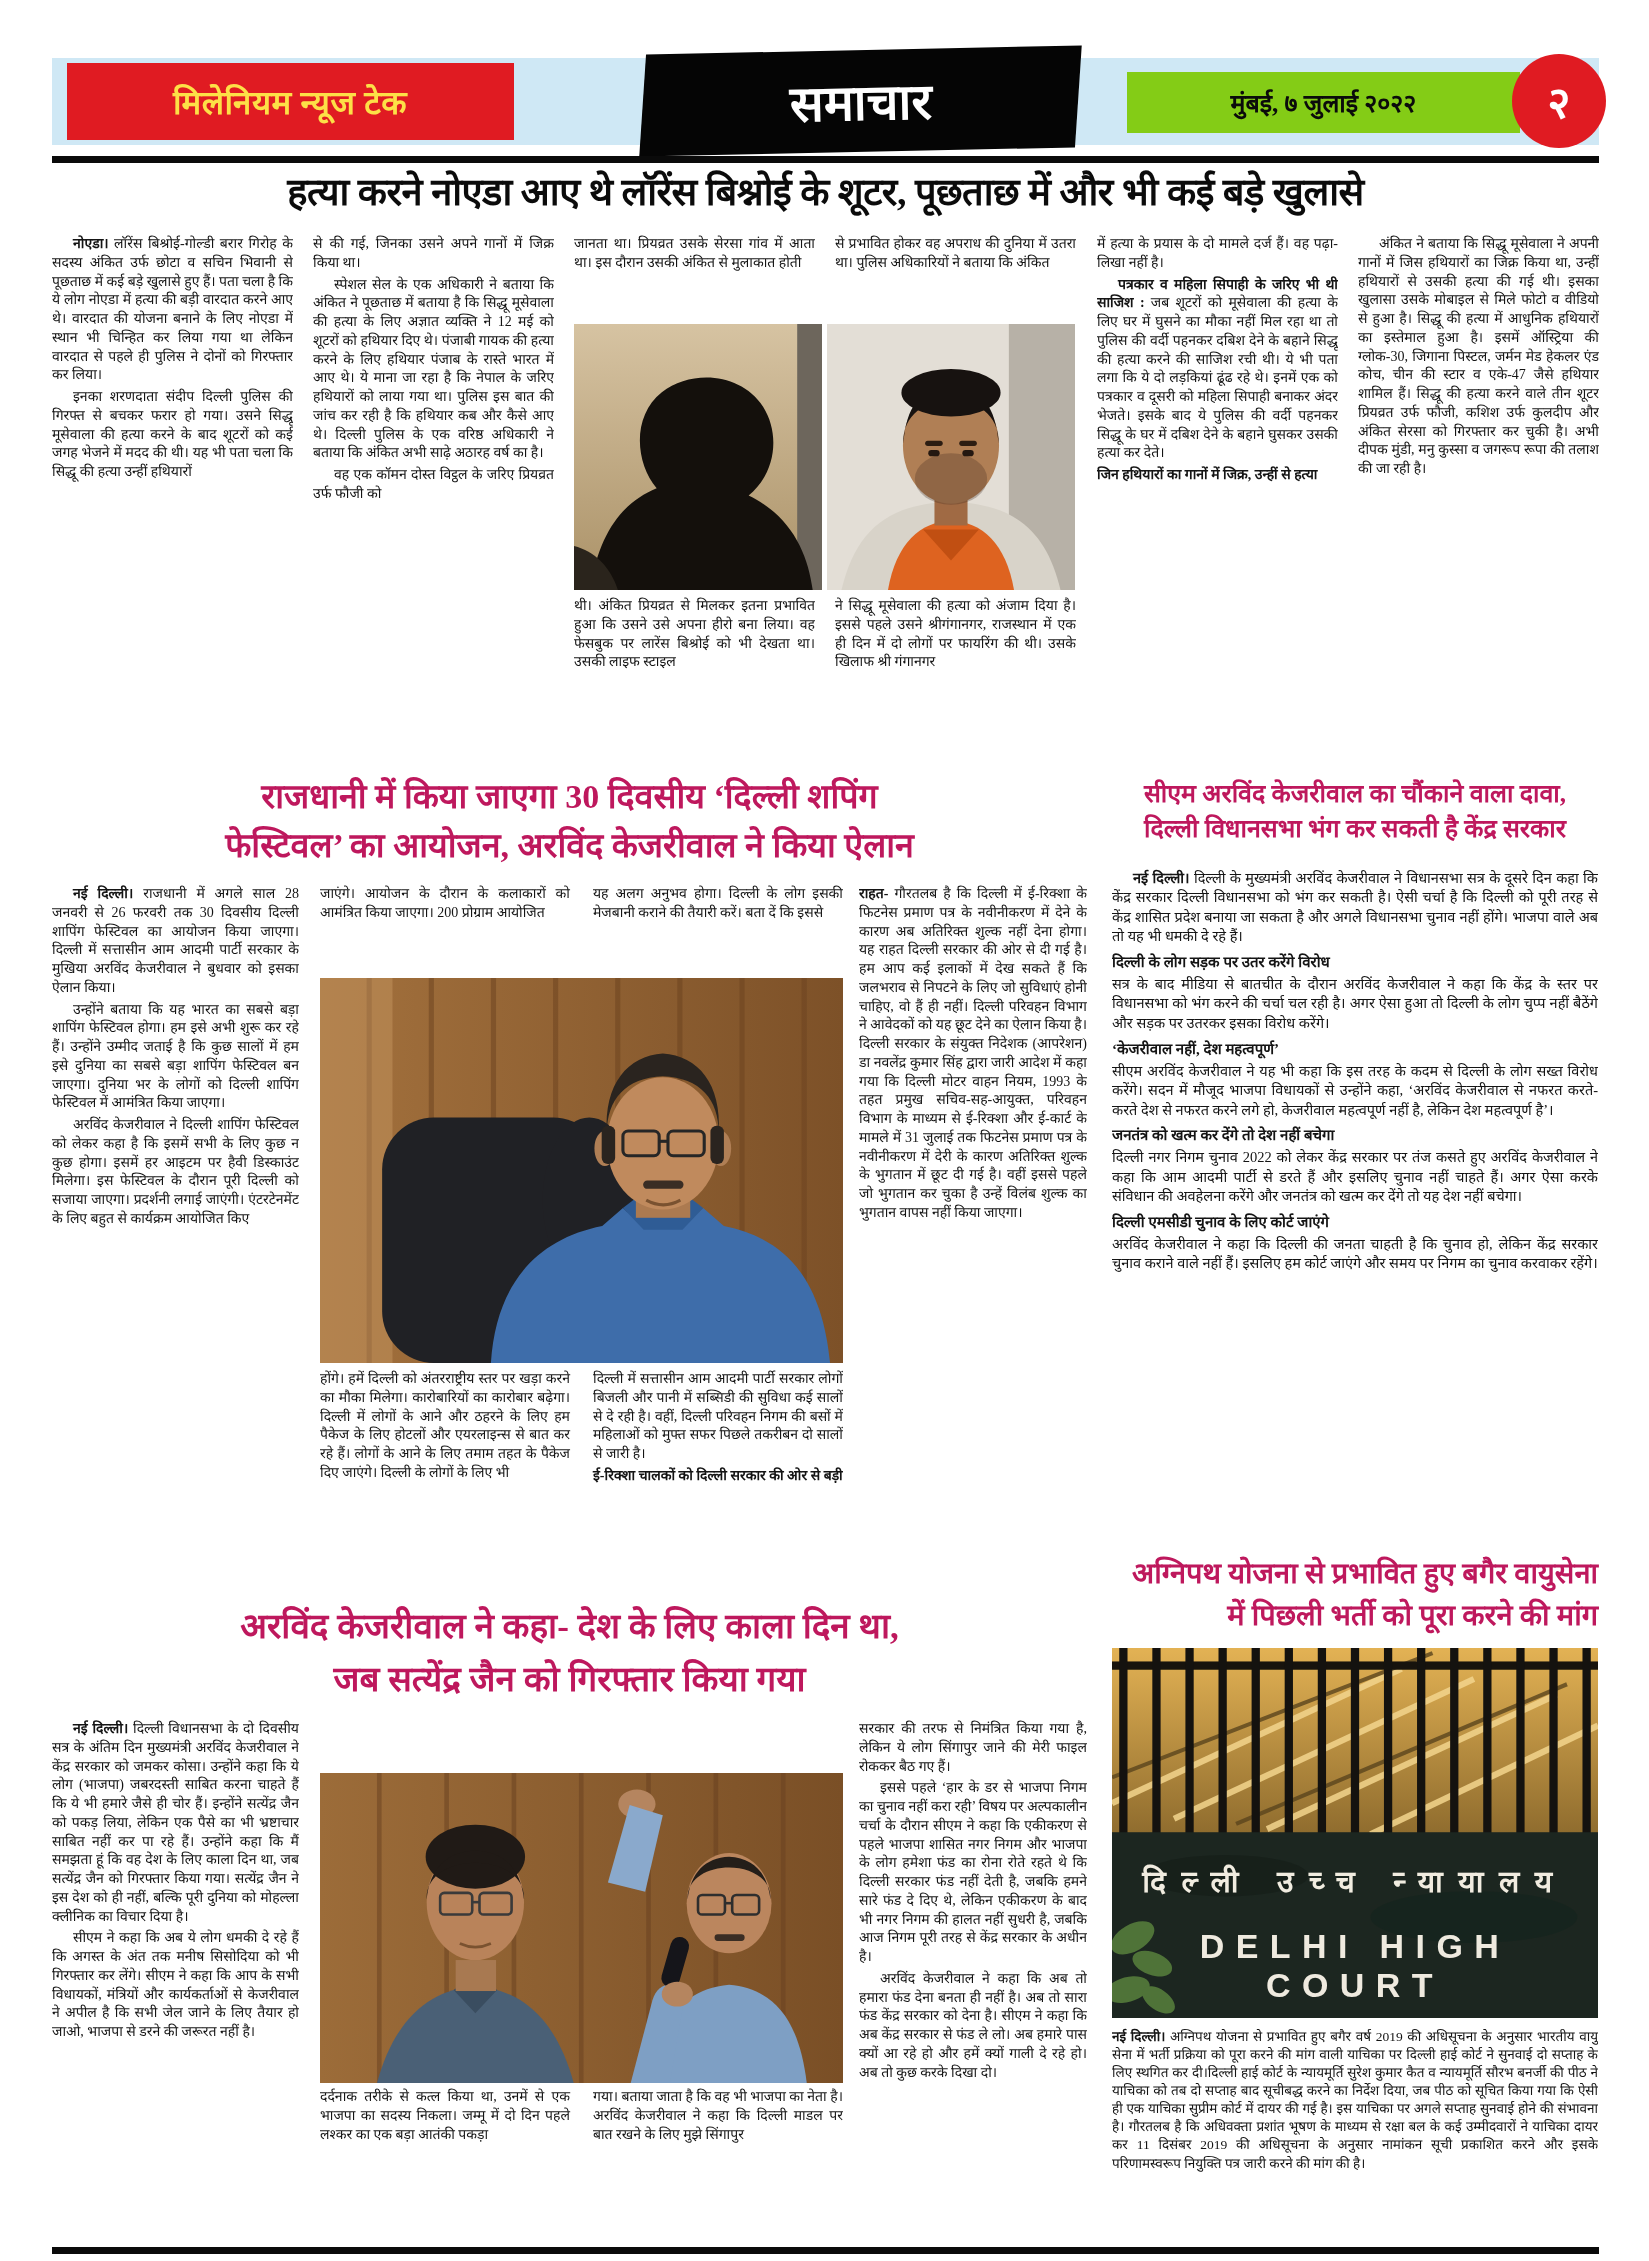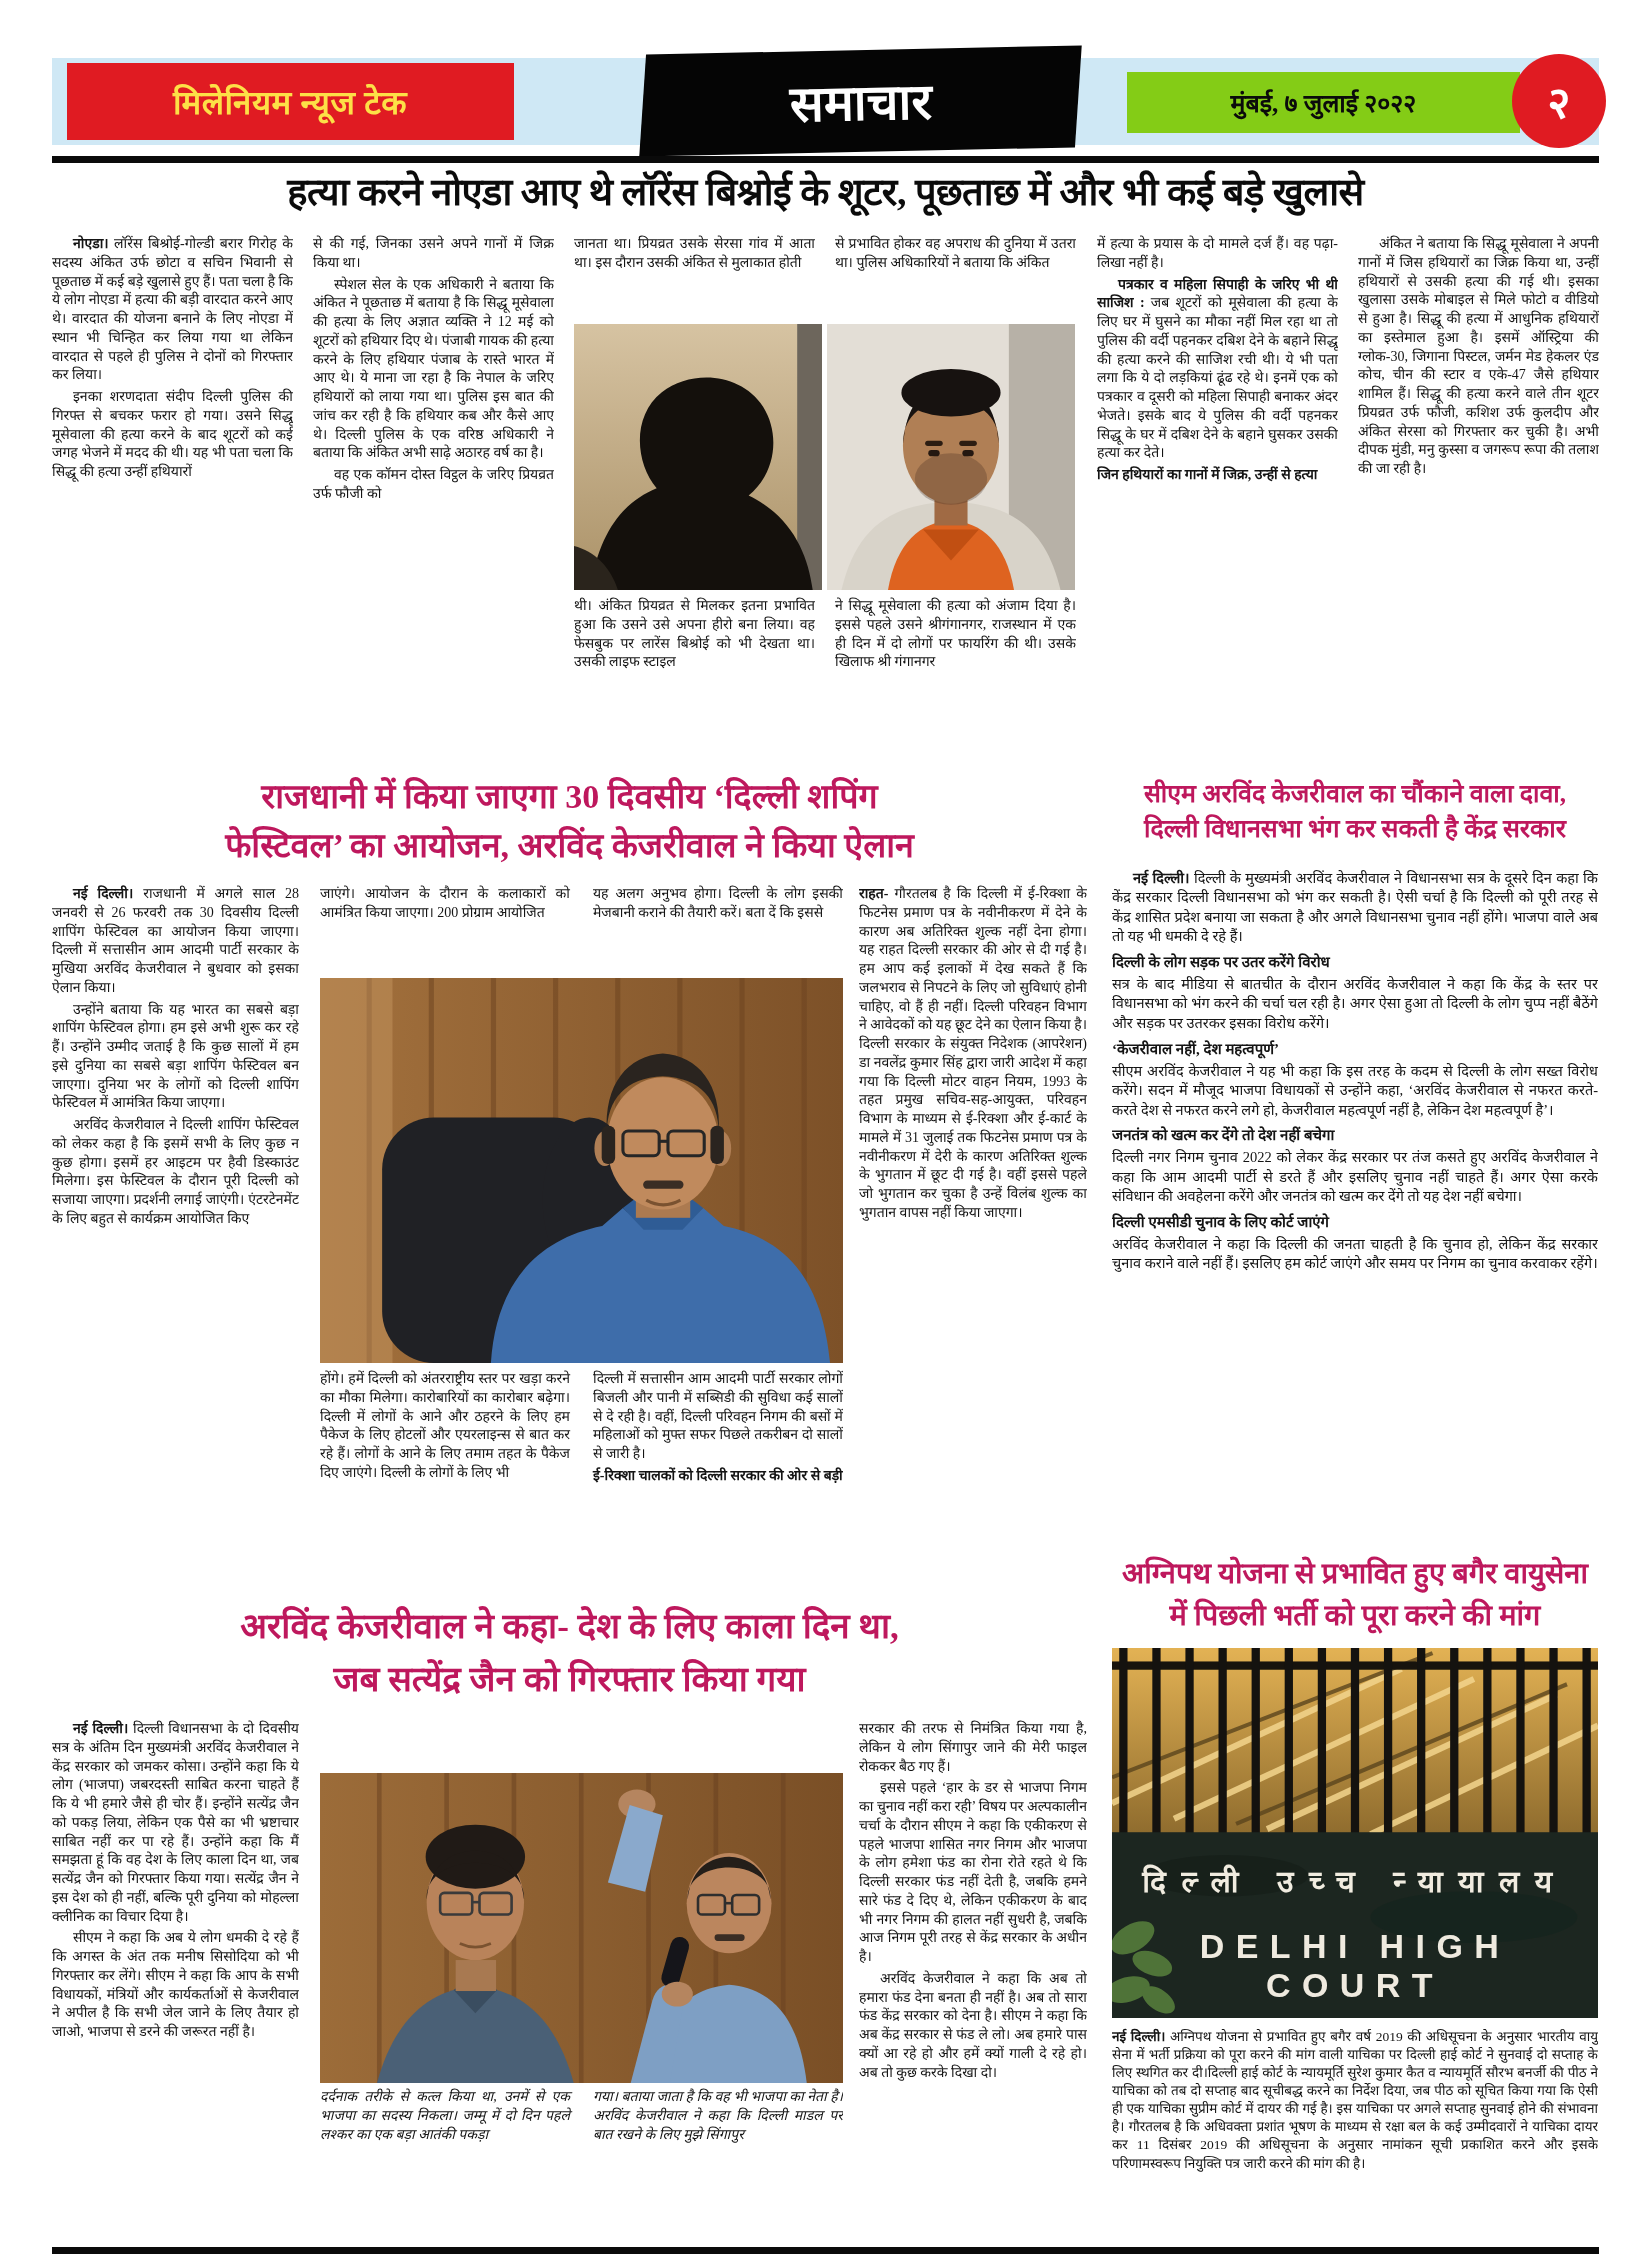--- a/index.html
+++ b/index.html
@@ -268,37 +268,37 @@
           <rect x="730" y="236" width="52" height="38" rx="8"></rect>
           <rect x="796" y="236" width="52" height="38" rx="8"></rect>
           <line x1="782" y1="252" x2="796" y2="252"></line>
         </g>
         <rect x="762" y="312" width="58" height="13" rx="6" fill="#3a2d24"></rect>
         <path d="M600,600 L642,440 C652,402 694,398 704,434 L676,600 Z" fill="#7e9fc4"></path>
         <rect x="668" y="316" width="36" height="100" rx="18" fill="#15151a" transform="rotate(16 686 366)"></rect>
         <ellipse cx="690" cy="428" rx="30" ry="24" fill="#b5855f"></ellipse>
       </svg>
     </div>
-    <div class="bt" style="position:absolute;left:0;top:368px;width:523px;height:152px;overflow:hidden;font-style:italic;">
+    <div class="bt" style="position:absolute;left:0;top:368px;width:523px;height:152px;overflow:hidden;">
       <div style="position:absolute;left:0;top:0;width:250px;">
         <p class="cont"><span>दर्दनाक तरीके से कत्ल किया था, उनमें से एक भाजपा का सदस्य निकला। जम्मू में दो दिन पहले लश्कर का एक बड़ा आतंकी पकड़ा</span></p>
       </div>
       <div style="position:absolute;left:273px;top:0;width:250px;">
         <p class="cont"><span>गया। बताया जाता है कि वह भी भाजपा का नेता है। अरविंद केजरीवाल ने कहा कि दिल्ली माडल पर बात रखने के लिए मुझे सिंगापुर</span></p>
       </div>
     </div>
   </div>
 
   <div class="acol bt" style="left:859px;top:1720px;width:228px;height:520px;">
     <p class="cont"><span>सरकार की तरफ से निमंत्रित किया गया है, लेकिन ये लोग सिंगापुर जाने की मेरी फाइल रोककर बैठ गए हैं।</span></p>
     <p><span>इससे पहले ‘हार के डर से भाजपा निगम का चुनाव नहीं करा रही’ विषय पर अल्पकालीन चर्चा के दौरान सीएम ने कहा कि एकीकरण से पहले भाजपा शासित नगर निगम और भाजपा के लोग हमेशा फंड का रोना रोते रहते थे कि दिल्ली सरकार फंड नहीं देती है, जबकि हमने सारे फंड दे दिए थे, लेकिन एकीकरण के बाद भी नगर निगम की हालत नहीं सुधरी है, जबकि आज निगम पूरी तरह से केंद्र सरकार के अधीन है।</span></p>
     <p><span>अरविंद केजरीवाल ने कहा कि अब तो हमारा फंड देना बनता ही नहीं है। अब तो सारा फंड केंद्र सरकार को देना है। सीएम ने कहा कि अब केंद्र सरकार से फंड ले लो। अब हमारे पास क्यों आ रहे हो और हमें क्यों गाली दे रहे हो। अब तो कुछ करके दिखा दो।</span></p>
   </div>
 
-  <div class="h2" style="left:1112px;top:1552px;width:486px;font-size:29px;line-height:1.45;">
+  <div class="h2" style="left:1112px;top:1552px;width:486px;font-size:29px;line-height:1.45;text-align:right;">
     <div>अग्निपथ योजना से प्रभावित हुए बगैर वायुसेना</div>
     <div>में पिछली भर्ती को पूरा करने की मांग</div>
   </div>
 
   <div class="ph" style="left:1112px;top:1648px;width:486px;height:370px;">
     <svg viewBox="0 0 940 715" preserveAspectRatio="none">
       <defs>
         <linearGradient id="roof" x1="0" y1="0" x2="0" y2="1">
           <stop offset="0" stop-color="#e3b254"></stop>
             <stop offset="1" stop-color="#8f6c2e"></stop>

